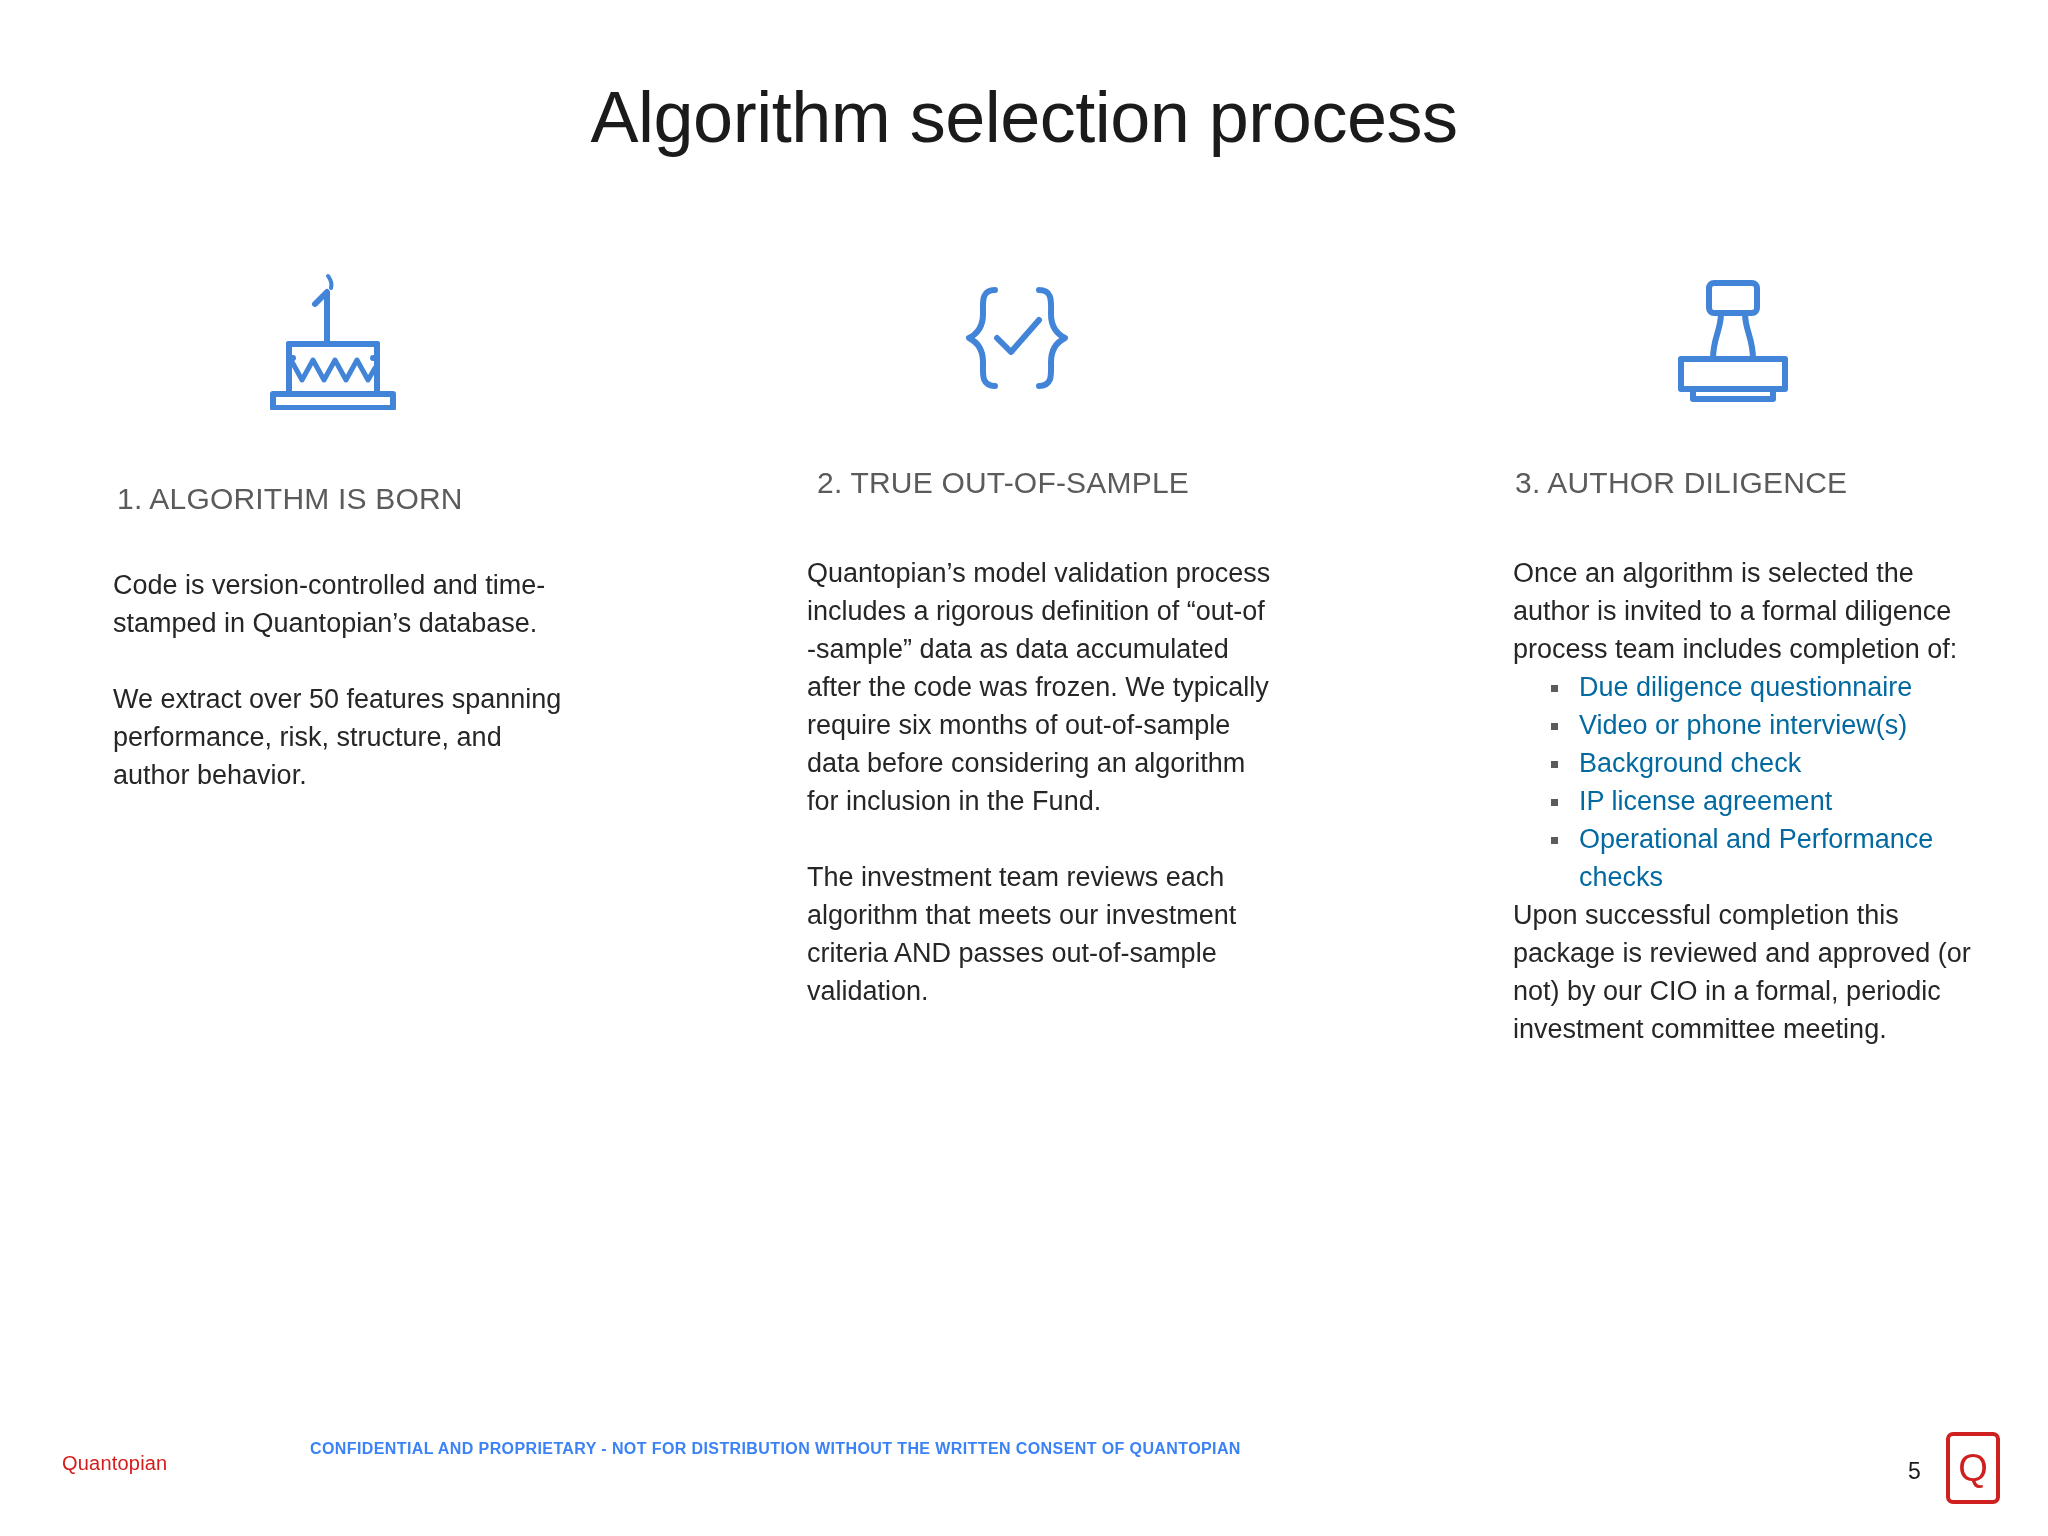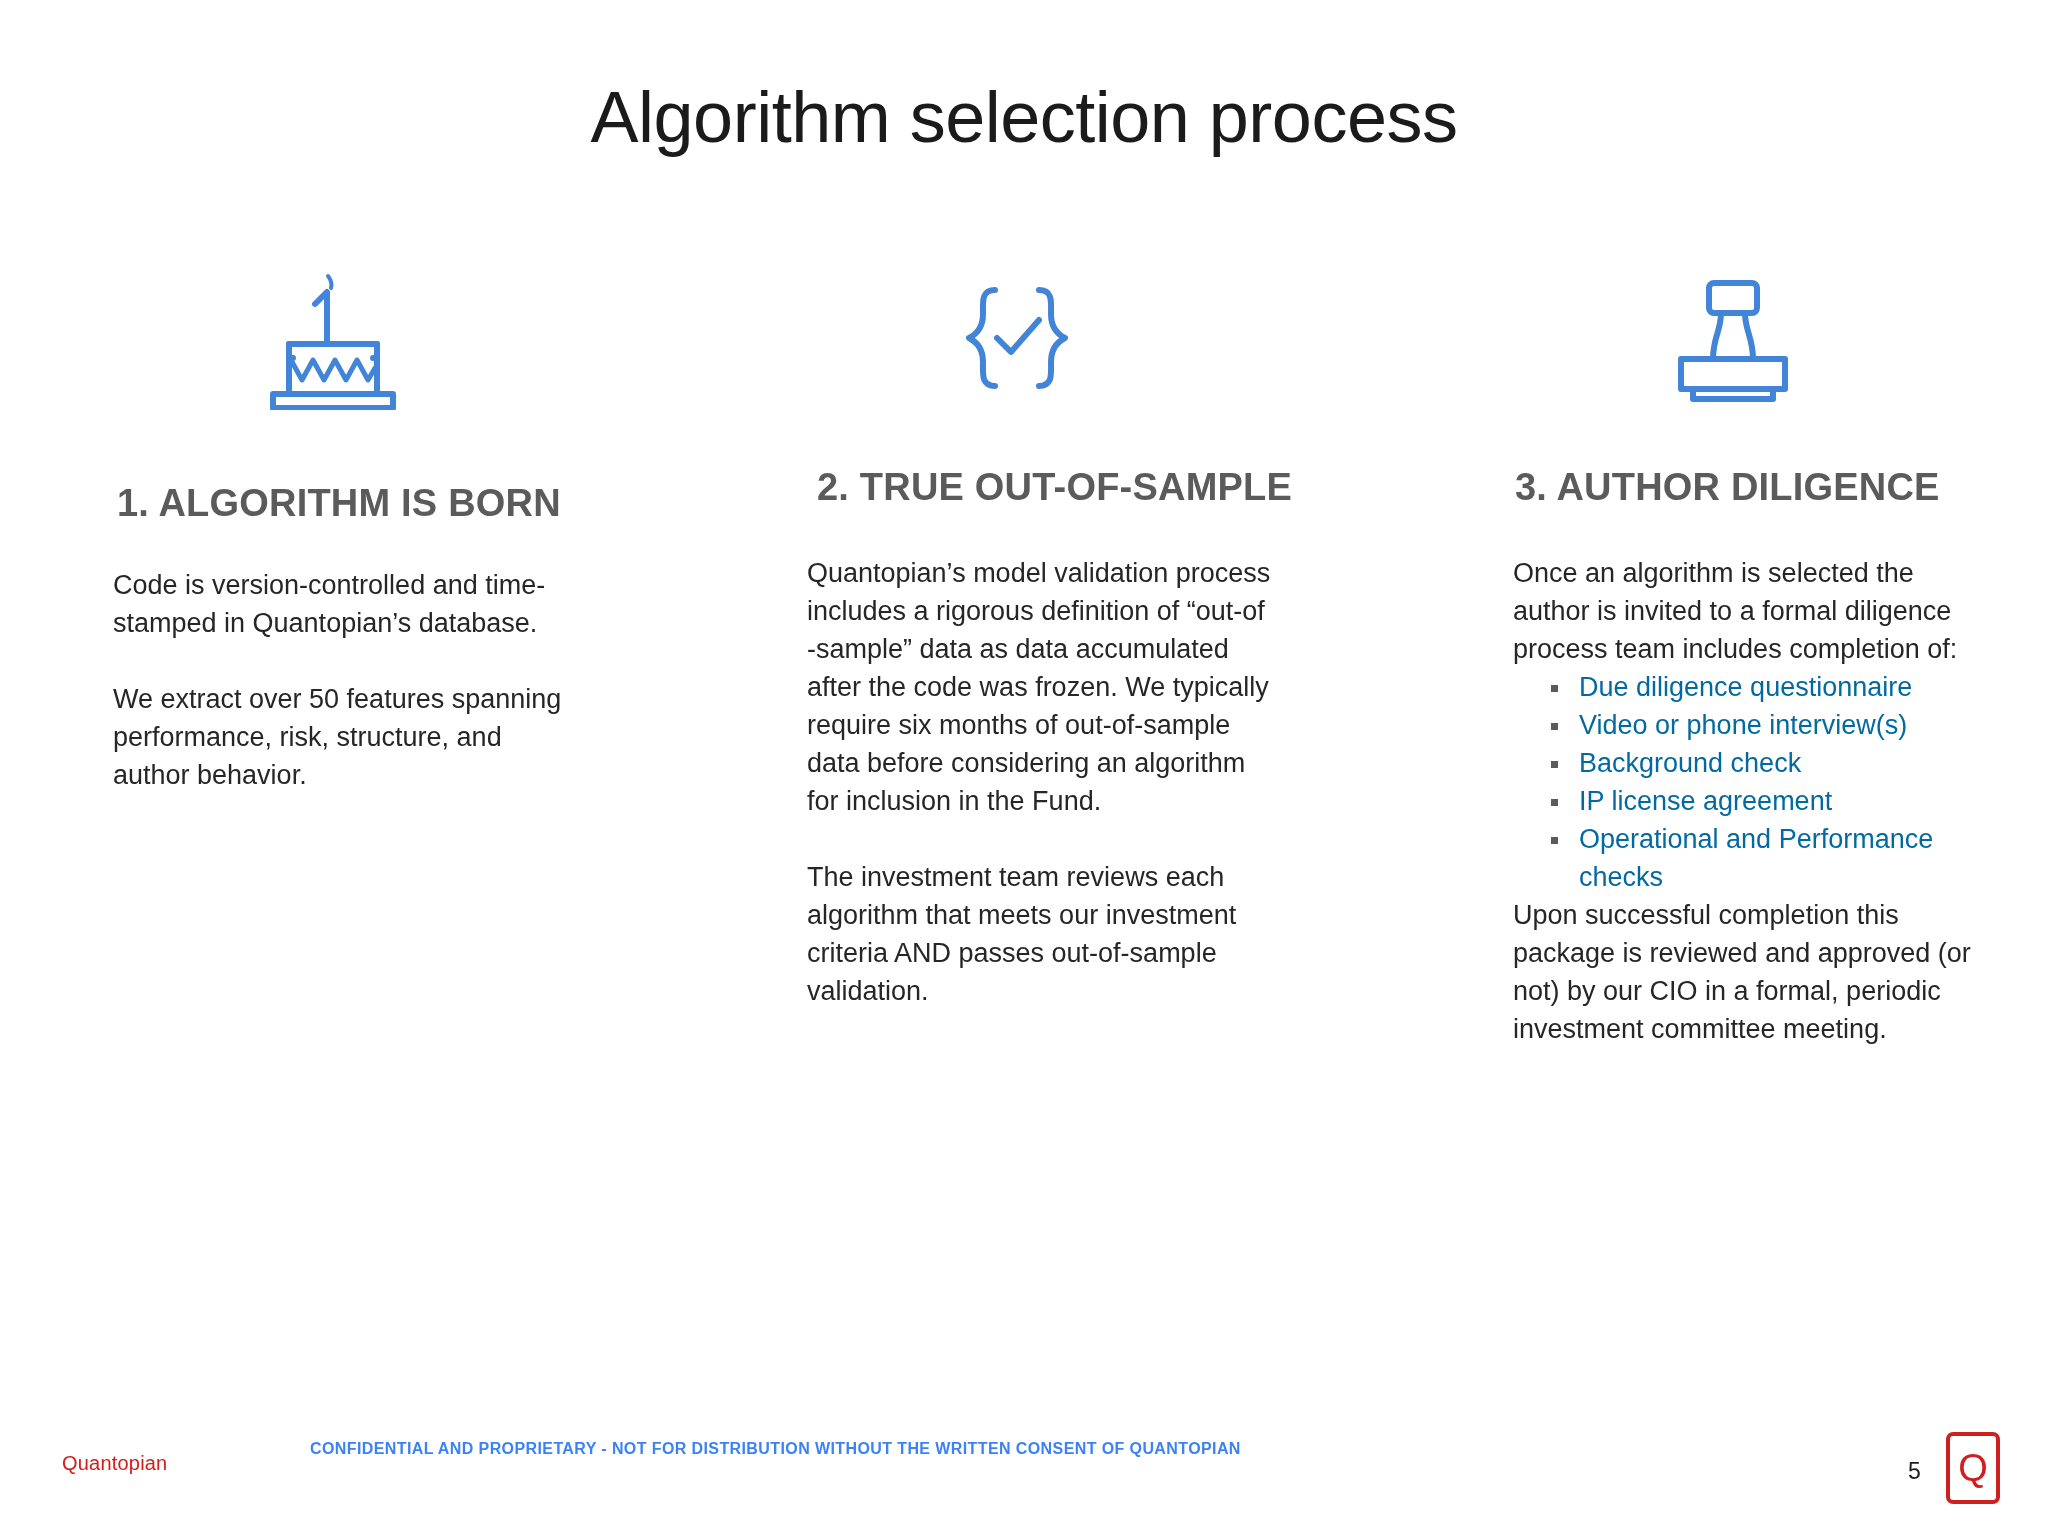--- a/index.html
+++ b/index.html
@@ -69,22 +69,22 @@
   .col-1 .icon-wrap { left: 150px; width: 140px; }
   .col-2 .icon-wrap { left: 140px; width: 140px; }
   .col-3 .icon-wrap { left: 150px; width: 140px; }
 
   .icon-wrap svg { display: block; }
 
   
   .col-heading {
     position: absolute;
     left: 0;
-    font-size: 38px;
-    font-weight: 700;
+    font-size: 30px;
+    font-weight: 400;
     color: #5b5b5b;
     letter-spacing: 0.2px;
     white-space: nowrap;
   }
   .col-1 .col-heading { top: 212px; left: 4px; }
   .col-2 .col-heading { top: 196px; left: 10px; }
   .col-3 .col-heading { top: 196px; left: 2px; }
 
   
   .col-body {

